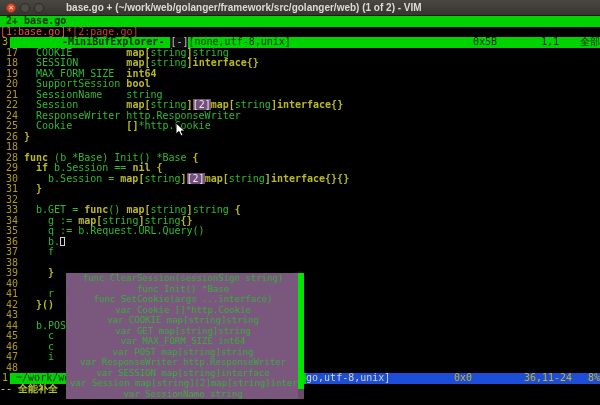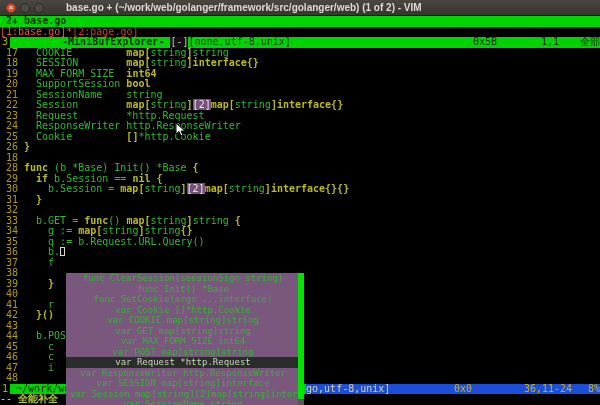--- a/index.html
+++ b/index.html
@@ -90,21 +90,20 @@
     </span>
   </div>
 
   <div class="code" id="code-area">
       <div class="crow"><span class="lnum">17</span><span class="ltext"><span class="id">  COOKIE         </span><span class="kw">map</span><span class="kw">[</span><span class="id">string</span><span class="kw">]</span><span class="id">string</span></span></div>
       <div class="crow"><span class="lnum">18</span><span class="ltext"><span class="id">  SESSION        </span><span class="kw">map</span><span class="kw">[</span><span class="id">string</span><span class="kw">]</span><span class="kw">interface</span><span class="kw">{}</span></span></div>
       <div class="crow"><span class="lnum">19</span><span class="ltext"><span class="id">  MAX_FORM_SIZE  </span><span class="kw">int64</span></span></div>
       <div class="crow"><span class="lnum">20</span><span class="ltext"><span class="id">  SupportSession </span><span class="kw">bool</span></span></div>
       <div class="crow"><span class="lnum">21</span><span class="ltext"><span class="id">  SessionName    string</span></span></div>
       <div class="crow"><span class="lnum">22</span><span class="ltext"><span class="id">  Session        </span><span class="kw">map</span><span class="kw">[</span><span class="id">string</span><span class="kw">]</span><span class="hl">[2]</span><span class="kw">map</span><span class="kw">[</span><span class="id">string</span><span class="kw">]</span><span class="kw">interface</span><span class="kw">{}</span></span></div>
-      <div class="crow"><span class="lnum">23</span><span class="ltext"><span class="id">  Request        *http.Request</span></span></div>
       <div class="crow"><span class="lnum">24</span><span class="ltext"><span class="id">  ResponseWriter http.ResponseWriter</span></span></div>
       <div class="crow"><span class="lnum">25</span><span class="ltext"><span class="id">  Cookie         </span><span class="kw">[]</span><span class="id">*http.Cookie</span></span></div>
       <div class="crow"><span class="lnum">26</span><span class="ltext"><span class="kw">}</span></span></div>
       <div class="crow"><span class="lnum">18</span><span class="ltext"></span></div>
       <div class="crow"><span class="lnum">28</span><span class="ltext"><span class="kw">func</span><span class="id"> (b *Base) Init() *Base </span><span class="kw">{</span></span></div>
       <div class="crow"><span class="lnum">29</span><span class="ltext"><span class="id">  </span><span class="kw">if</span><span class="id"> b.Session == </span><span class="kw">nil</span><span class="id"> </span><span class="kw">{</span></span></div>
       <div class="crow"><span class="lnum">30</span><span class="ltext"><span class="id">    b.Session = </span><span class="kw">map</span><span class="kw">[</span><span class="id">string</span><span class="kw">]</span><span class="hl">[2]</span><span class="kw">map</span><span class="kw">[</span><span class="id">string</span><span class="kw">]</span><span class="kw">interface</span><span class="kw">{}{}</span></span></div>
       <div class="crow"><span class="lnum">31</span><span class="ltext"><span class="id">  </span><span class="kw">}</span></span></div>
       <div class="crow"><span class="lnum">32</span><span class="ltext"></span></div>
       <div class="crow"><span class="lnum">33</span><span class="ltext"><span class="id">  b.GET = </span><span class="kw">func</span><span class="id">() </span><span class="kw">map</span><span class="kw">[</span><span class="id">string</span><span class="kw">]</span><span class="id">string </span><span class="kw">{</span></span></div>
@@ -144,21 +143,20 @@
       <div class="popup-thumb"></div>
     </div>
   <div class="popup-item">func ClearSession(sessionSign string)</div>
       <div class="popup-item">func Init() *Base</div>
       <div class="popup-item">func SetCookie(args ...interface)</div>
       <div class="popup-item">var Cookie []*http.Cookie</div>
       <div class="popup-item">var COOKIE map[string]string</div>
       <div class="popup-item">var GET map[string]string</div>
       <div class="popup-item">var MAX_FORM_SIZE int64</div>
       <div class="popup-item">var POST map[string]string</div>
-      <div class="popup-item sel">var Request *http.Request</div>
       <div class="popup-item">var ResponseWriter http.ResponseWriter</div>
       <div class="popup-item">var SESSION map[string]interface</div>
       <div class="popup-item">var Session map[string][2]map[string]interface</div>
       <div class="popup-item">var SessionName string</div>
     </div>
 
   <svg class="mouse" width="11" height="16" viewBox="0 0 11 16">
     <path d="M1,1 L1,12 L4,9.5 L6,14 L8,13 L6,9 L10,9 Z" fill="#ffffff" stroke="#000000" stroke-width="1"></path>
   </svg>
 

